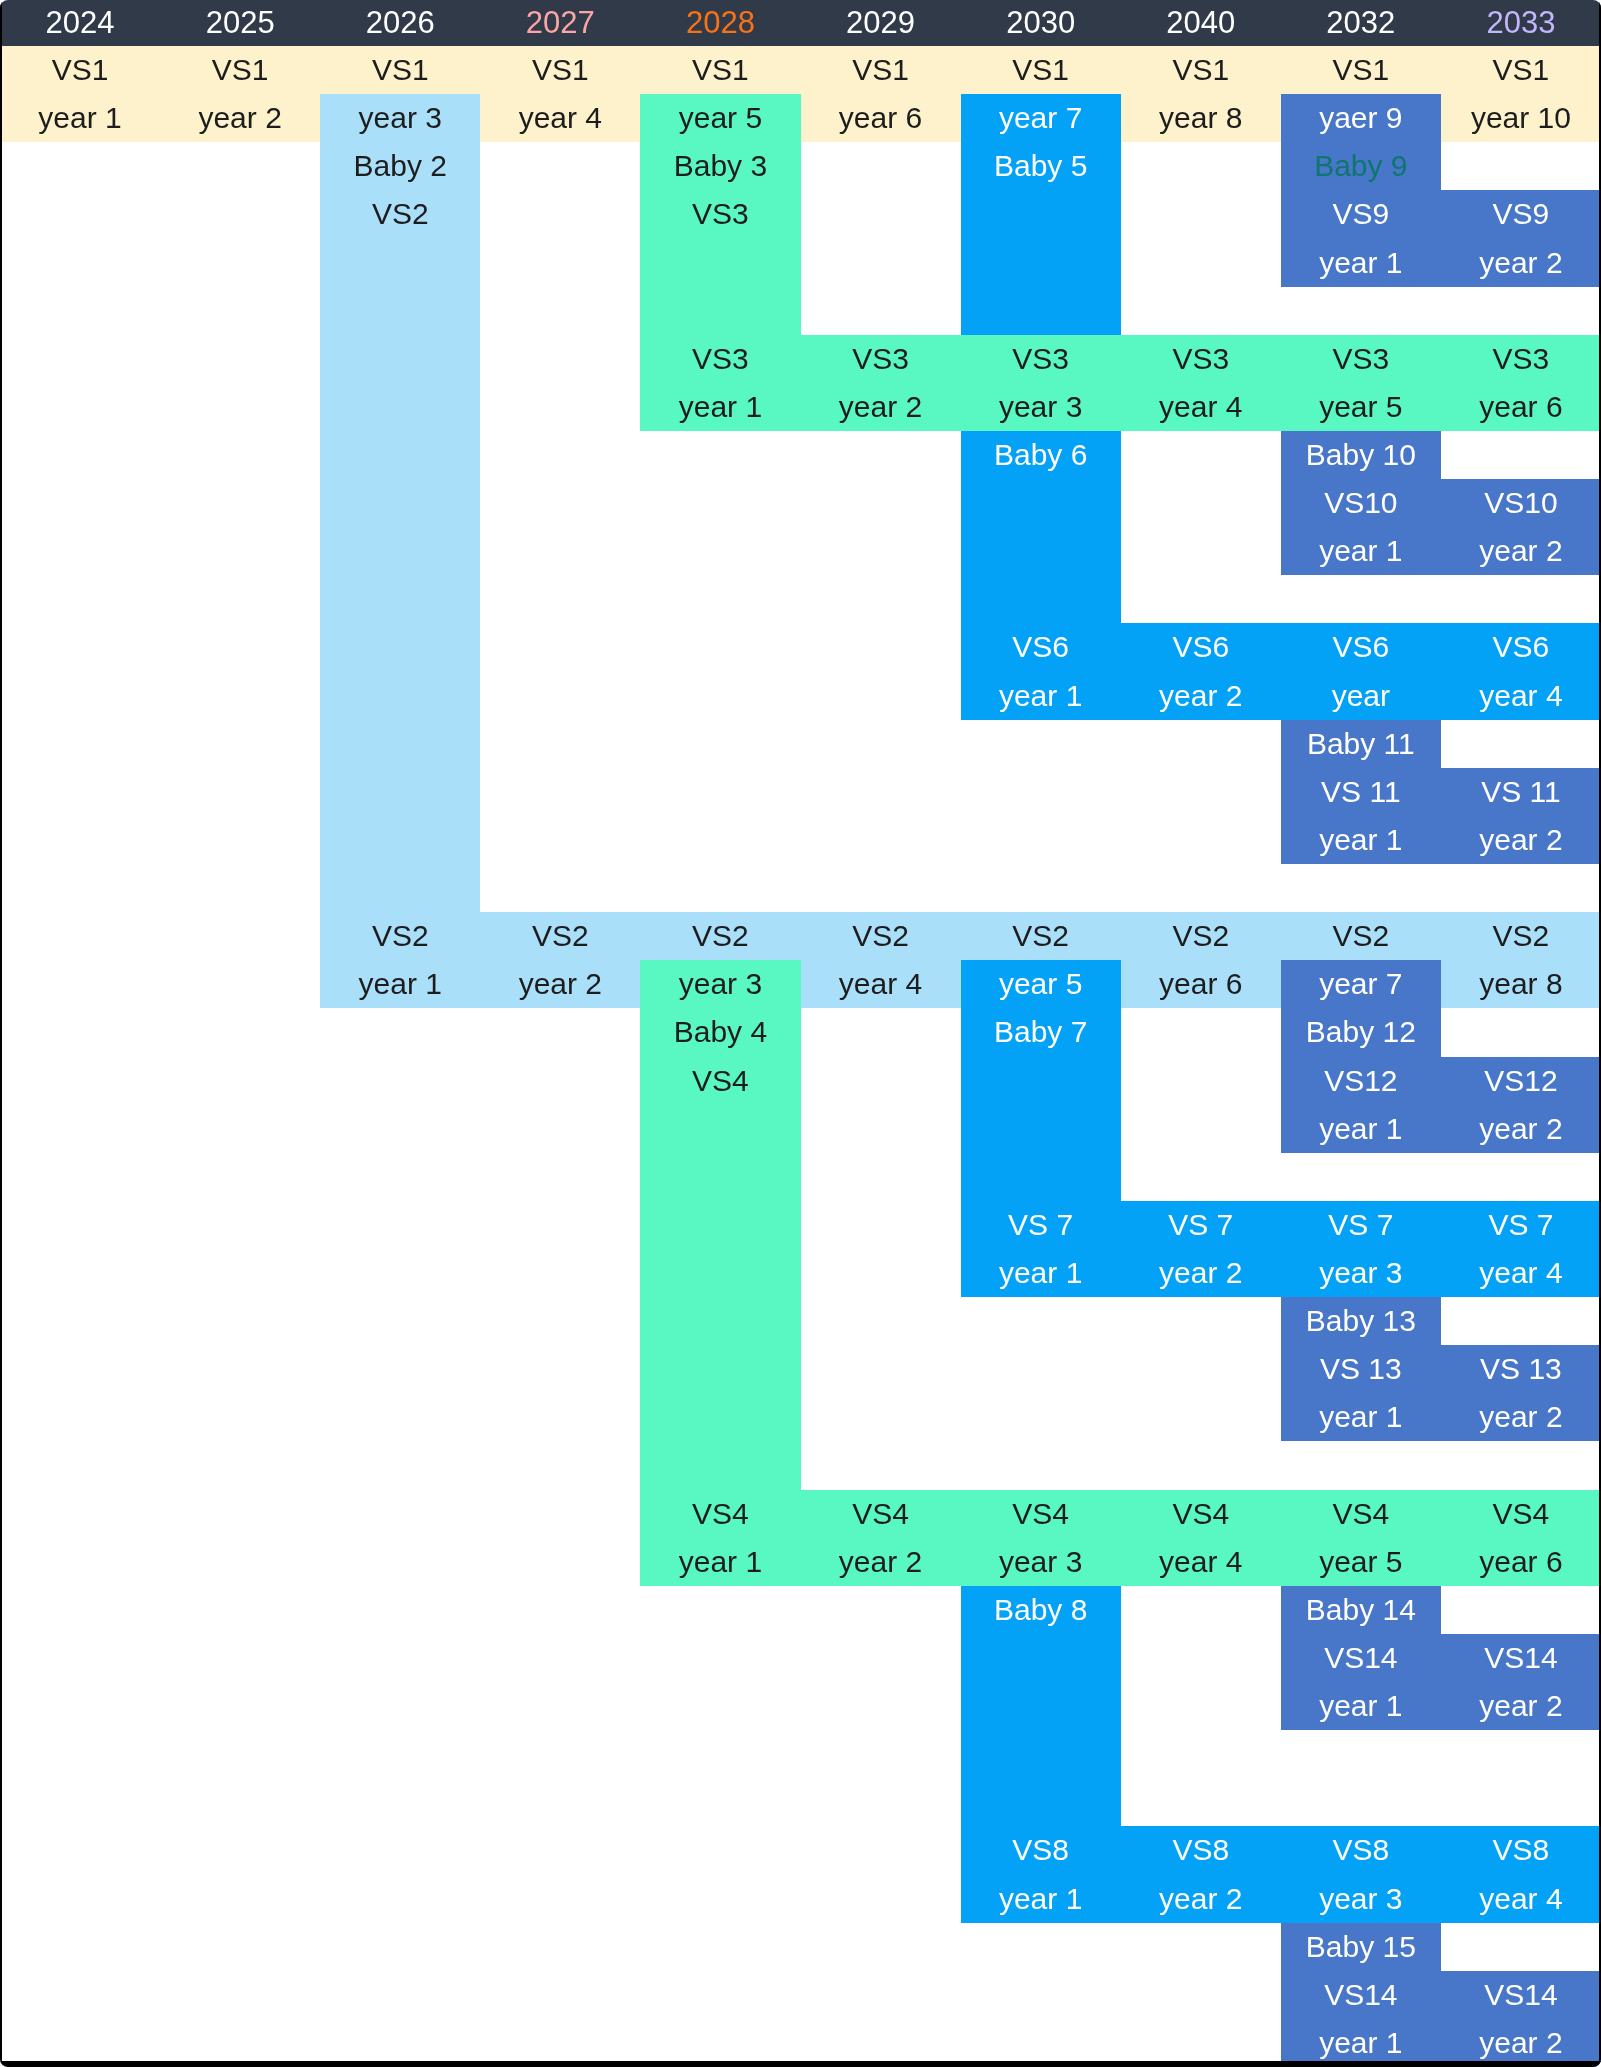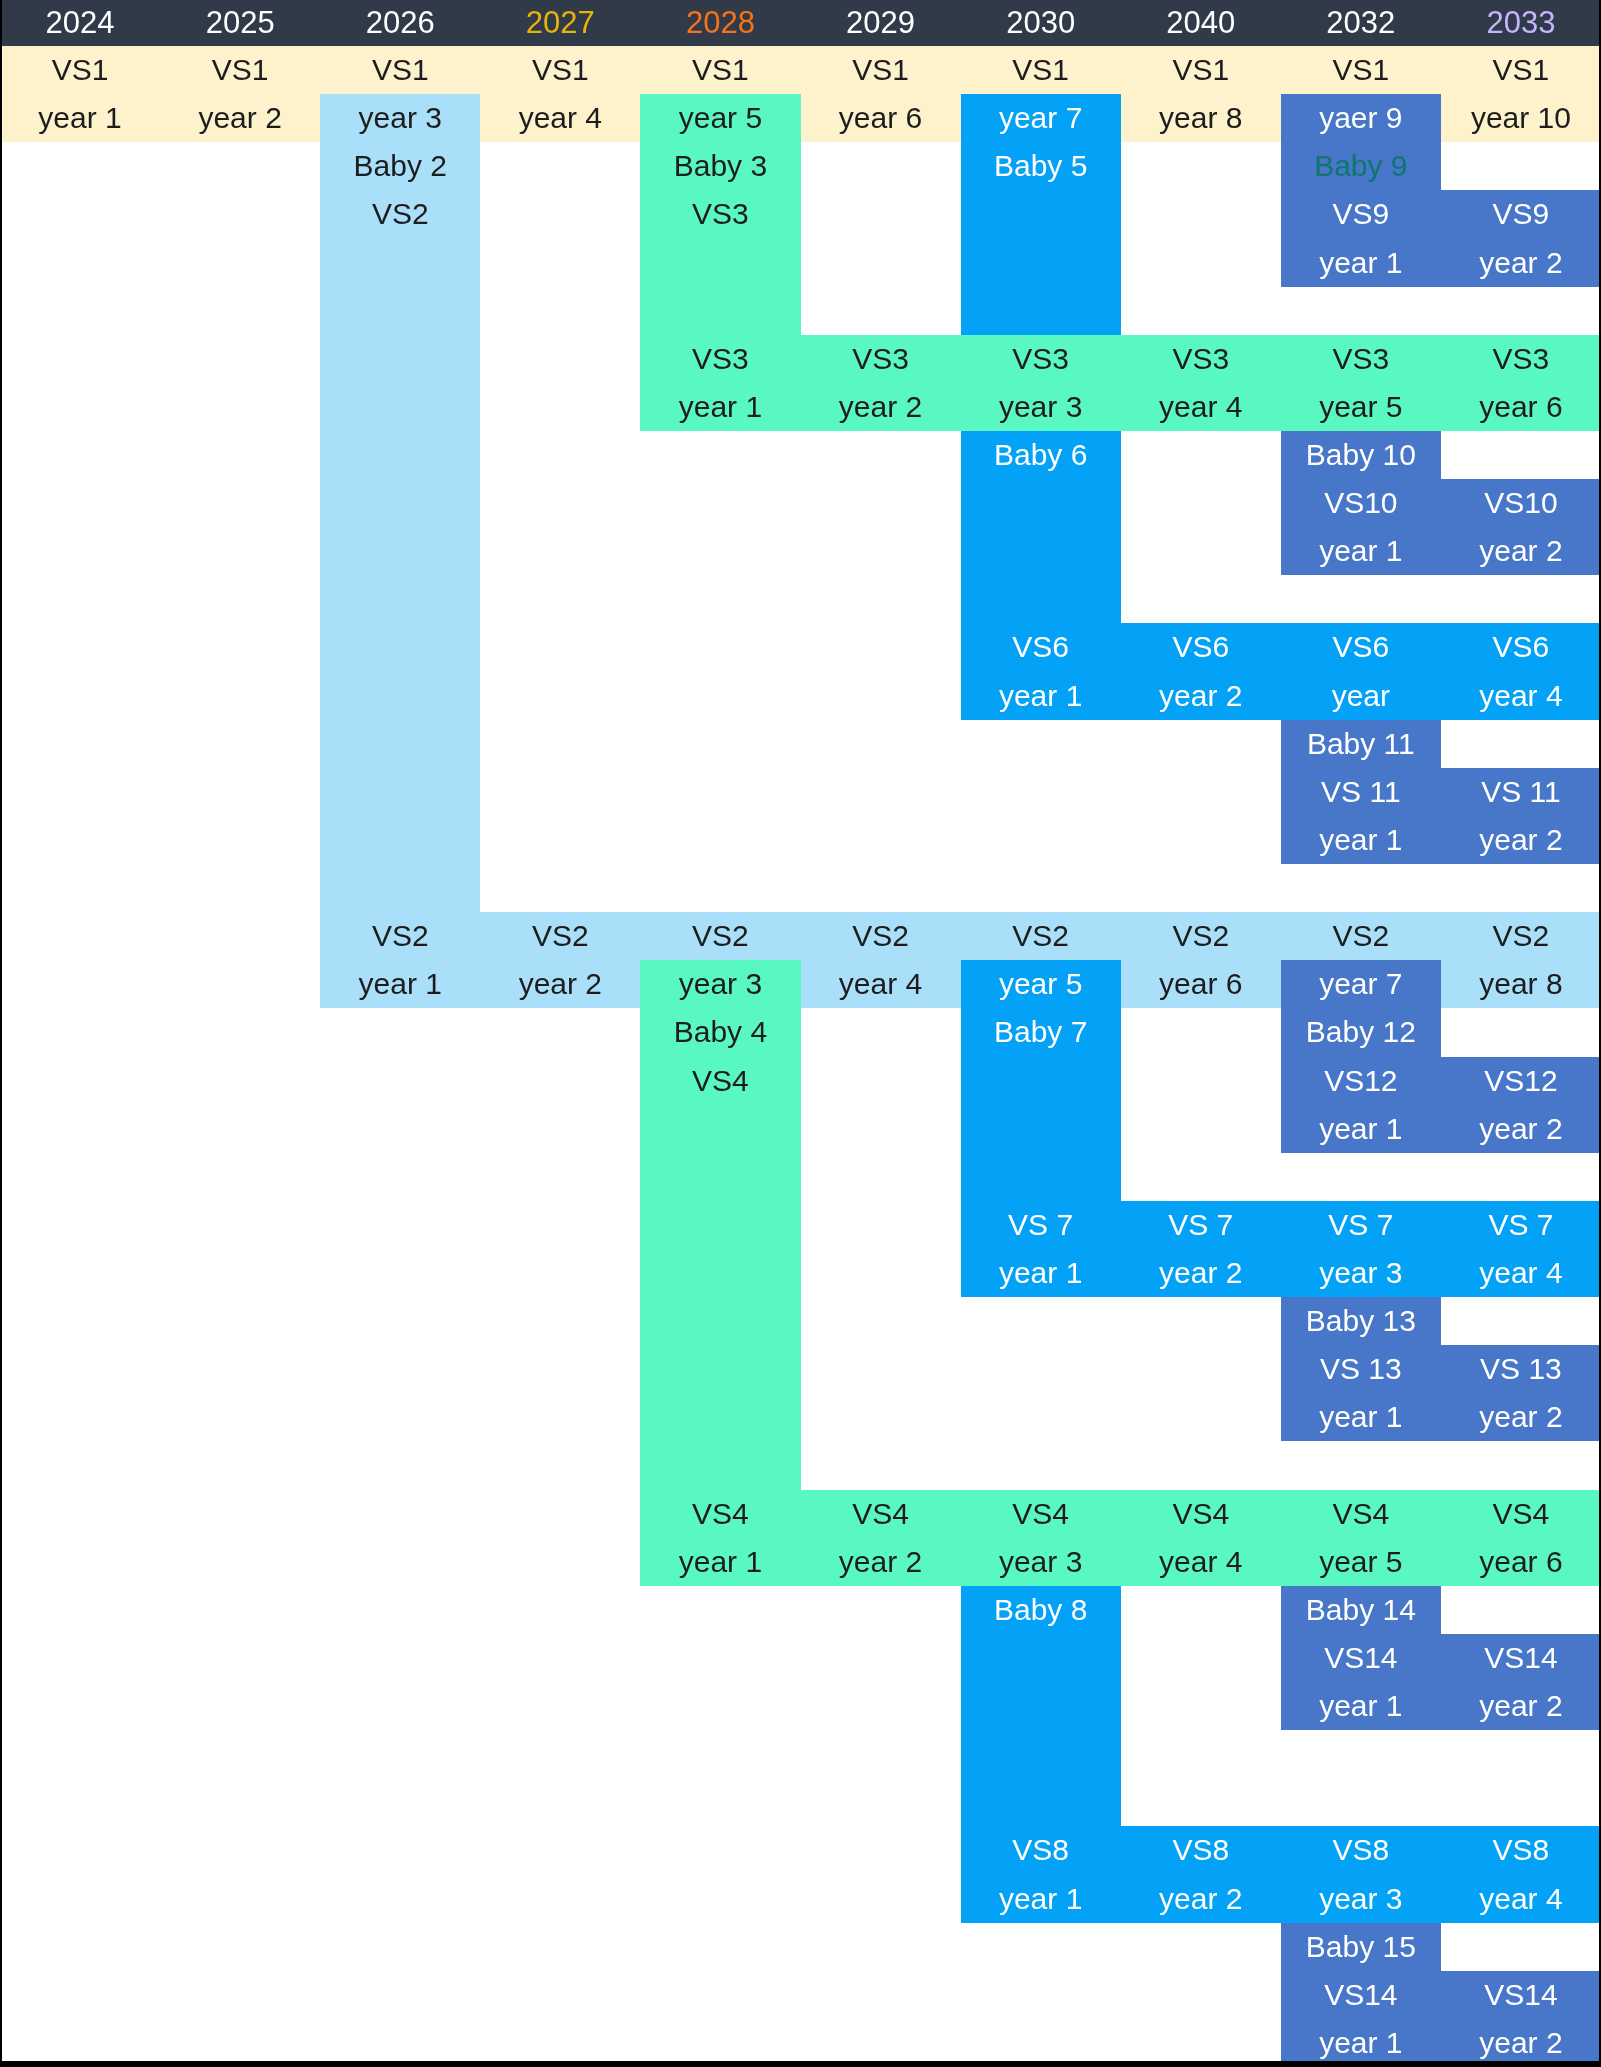--- a/index.html
+++ b/index.html
@@ -1,18 +1,18 @@
 <!DOCTYPE html>
 <html><head>
 <meta charset="utf-8">
 <style>
   html,body{margin:0;padding:0;background:#ffffff;}
   .page{
     position:relative;width:1601px;height:2067px;overflow:hidden;
-    background:#ffffff;font-family:"Liberation Sans",sans-serif;
+    background:#ffffff;font-family:"Liberation Sans",sans-serif;border-radius:8px;
   }
   .header{
     position:absolute;left:0;top:0;width:1601px;height:46px;
     display:grid;grid-template-columns:repeat(10,1fr);
   }
   .ycell{display:flex;align-items:center;justify-content:center;font-size:31px;}
   .grid{
     position:absolute;left:0;top:46px;width:1601px;height:2021px;
     display:grid;grid-template-columns:repeat(10,1fr);grid-template-rows:repeat(42,1fr);
   }
@@ -27,21 +27,21 @@
   .edge.bottom{left:0;bottom:0;width:1601px;height:6px;}
 </style>
 </head>
 <body>
 
 <div class="page">
   <div class="header" id="header" style="background: rgb(48, 58, 73);">
       <div class="ycell" style="color: rgb(255, 255, 255);">2024</div>
       <div class="ycell" style="color: rgb(255, 255, 255);">2025</div>
       <div class="ycell" style="color: rgb(255, 255, 255);">2026</div>
-      <div class="ycell" style="color: #eab308;">2027</div>
+      <div class="ycell" style="color: #fca5a5;">2027</div>
       <div class="ycell" style="color: #f97316;">2028</div>
       <div class="ycell" style="color: rgb(255, 255, 255);">2029</div>
       <div class="ycell" style="color: rgb(255, 255, 255);">2030</div>
       <div class="ycell" style="color: rgb(255, 255, 255);">2040</div>
       <div class="ycell" style="color: rgb(255, 255, 255);">2032</div>
       <div class="ycell" style="color: #c4b5fd;">2033</div>
     </div>
   <div class="grid" id="grid">
       <div class="block" style="grid-area: 1 / 1 / 3 / 11; background: rgb(253, 242, 204);"></div>
       <div class="block" style="grid-area: 2 / 3 / 21 / 4; background: rgb(170, 223, 250);"></div>

